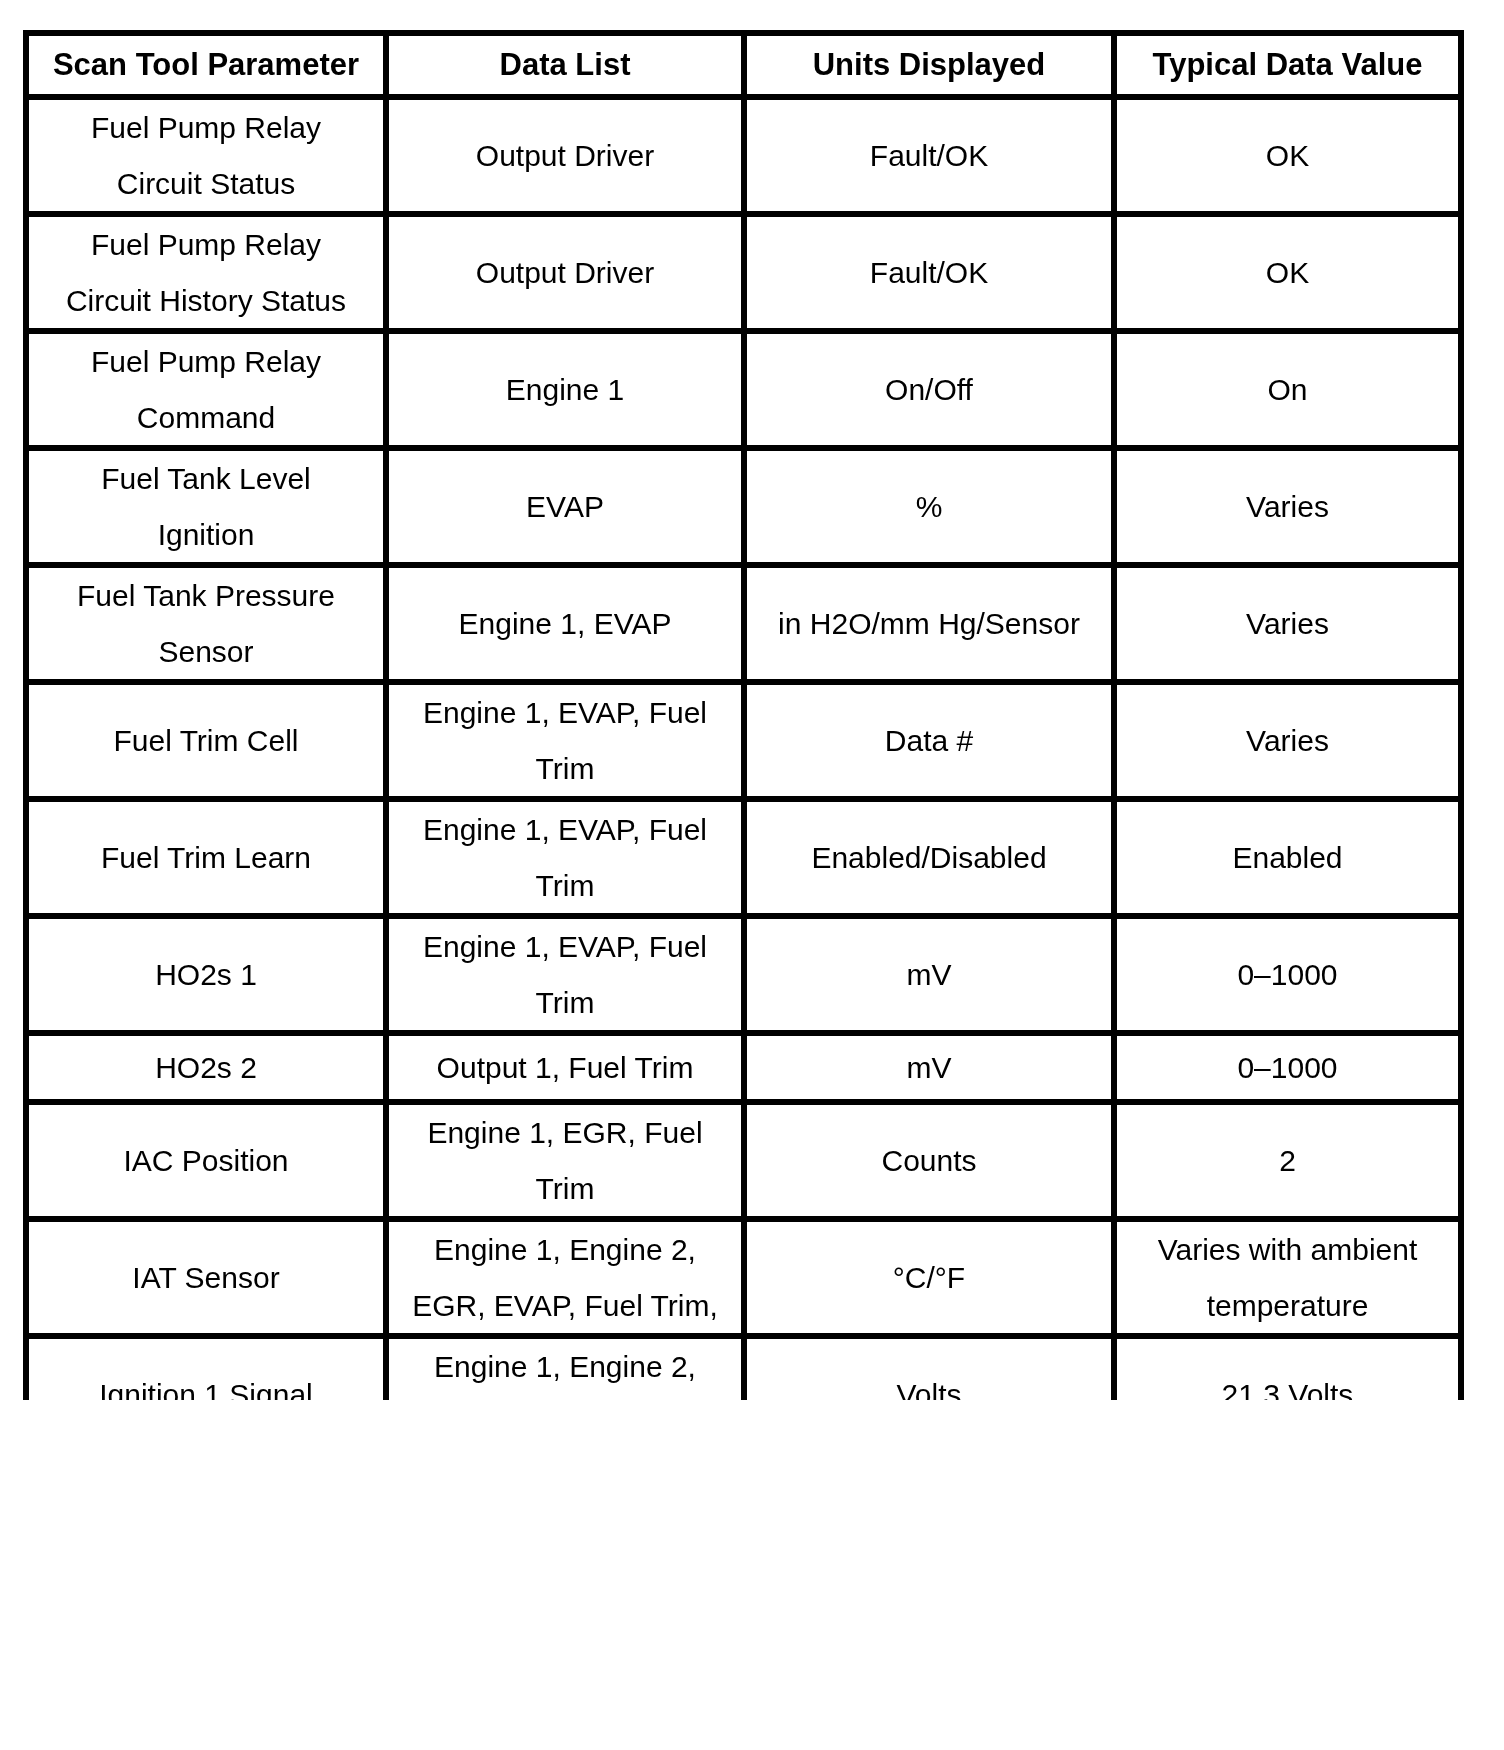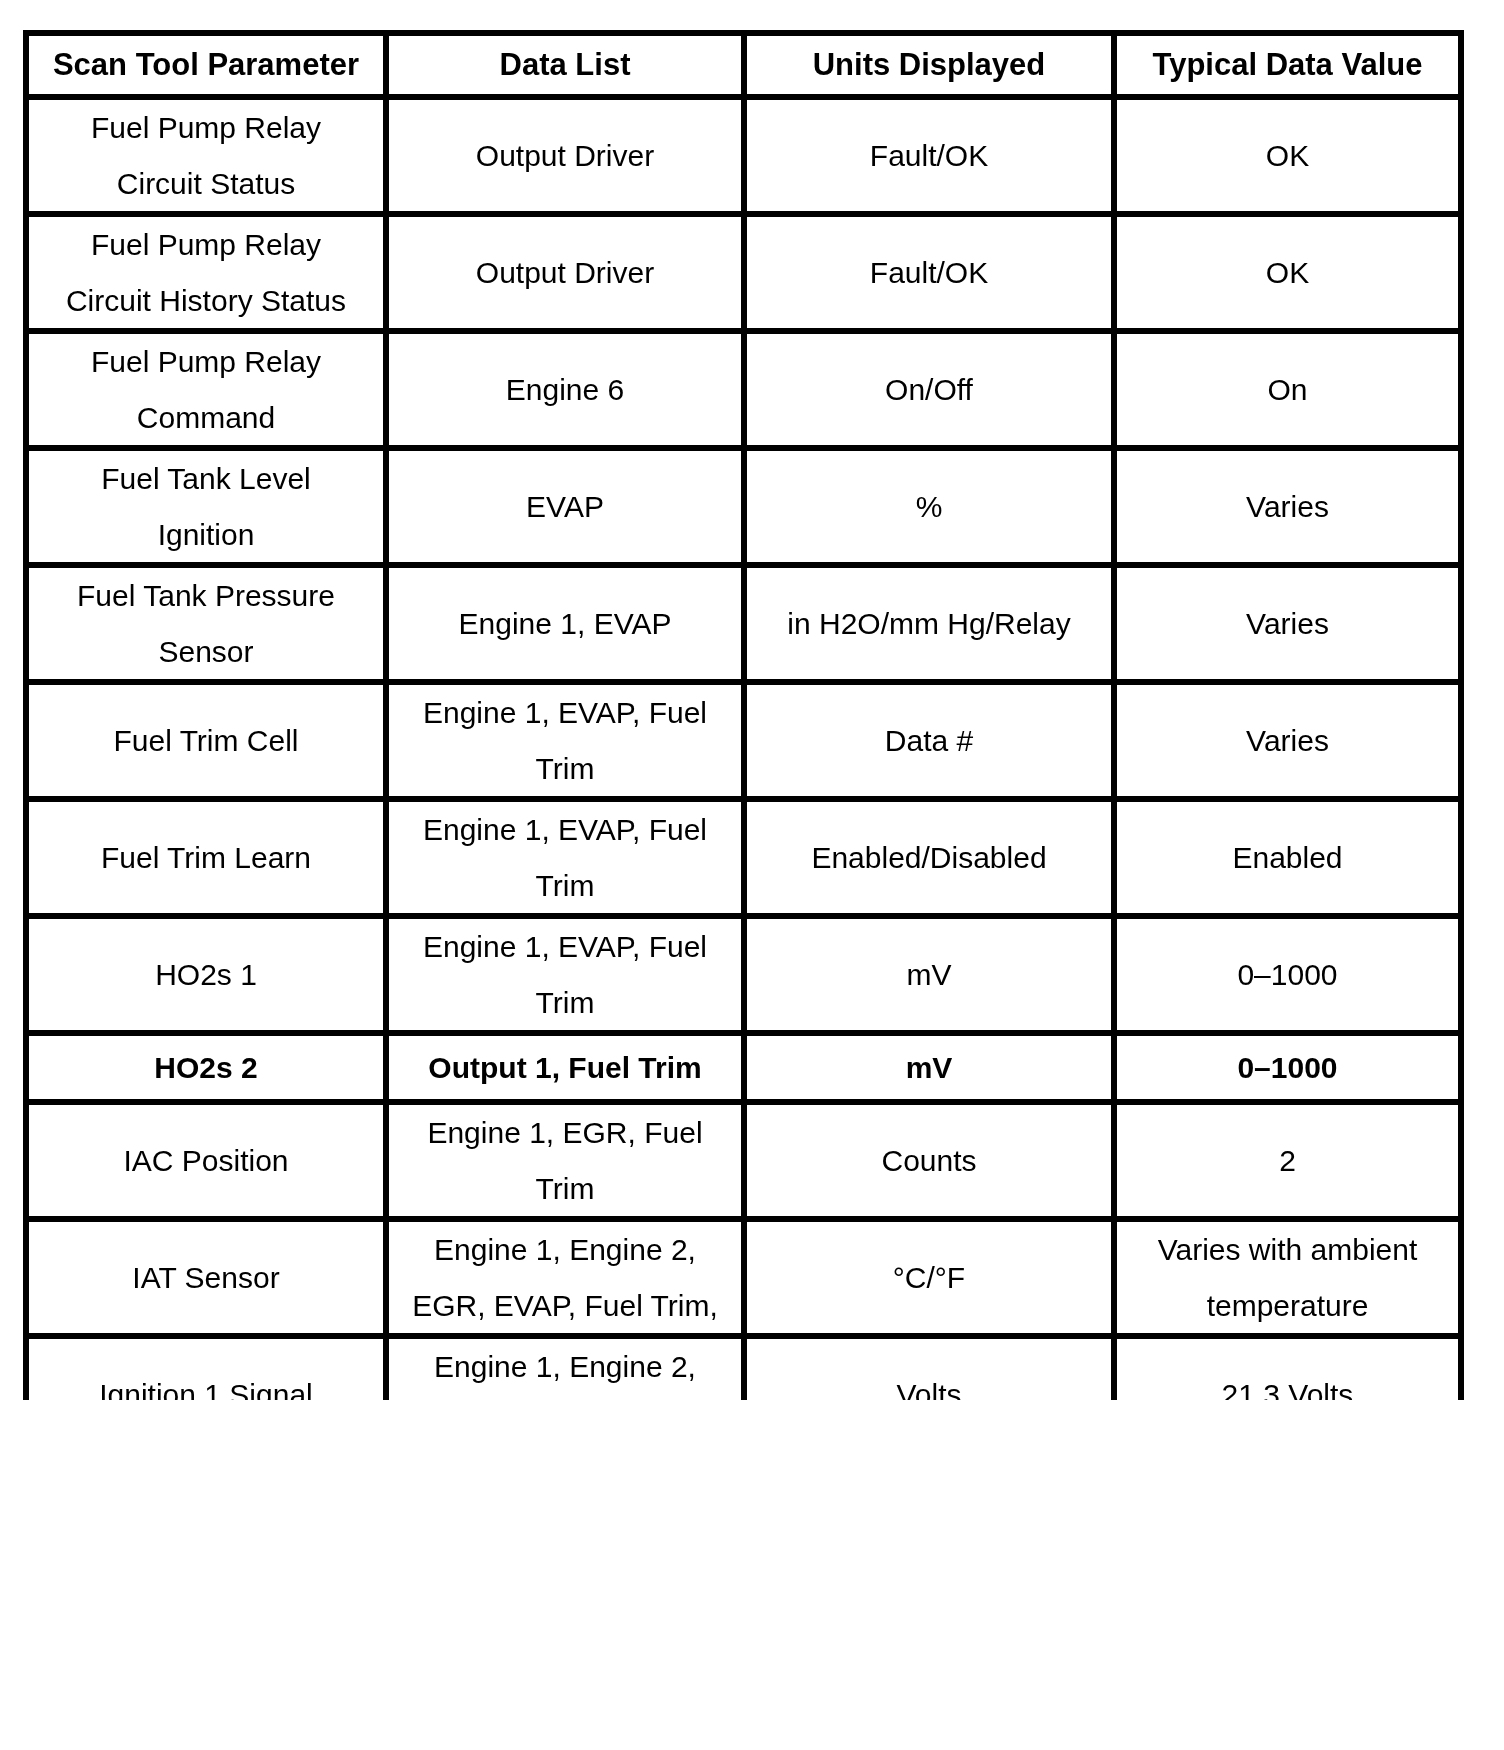--- a/index.html
+++ b/index.html
@@ -39,21 +39,21 @@
     font-weight: bold;
     height: 58px;
     line-height: 1.2;
   }
   table.scan-table td {
     font-size: 30px;
     font-weight: normal;
     line-height: 1.85;
   }
   tr.row-normal td { height: 106px; }
-  tr.row-short  td { height: 63px; font-weight: bold; }
+  tr.row-short  td { height: 63px; }
   col.c1 { width: 360px; }
   col.c2 { width: 358px; }
   col.c3 { width: 370px; }
   col.c4 { width: 347px; }
 </style>
 </head>
 <body>
 
 <div class="page">
   <table class="scan-table">
@@ -82,36 +82,36 @@
       <tr class="row-normal">
         <td>Fuel Pump Relay
 Circuit History Status</td>
         <td>Output Driver</td>
         <td>Fault/OK</td>
         <td>OK</td>
       </tr>
       <tr class="row-normal">
         <td>Fuel Pump Relay
 Command</td>
-        <td>Engine 6</td>
+        <td>Engine 1</td>
         <td>On/Off</td>
         <td>On</td>
       </tr>
       <tr class="row-normal">
         <td>Fuel Tank Level
 Ignition</td>
         <td>EVAP</td>
         <td>%</td>
         <td>Varies</td>
       </tr>
       <tr class="row-normal">
         <td>Fuel Tank Pressure
 Sensor</td>
         <td>Engine 1, EVAP</td>
-        <td>in H2O/mm Hg/Relay</td>
+        <td>in H2O/mm Hg/Sensor</td>
         <td>Varies</td>
       </tr>
       <tr class="row-normal">
         <td>Fuel Trim Cell</td>
         <td>Engine 1, EVAP, Fuel
 Trim</td>
         <td>Data #</td>
         <td>Varies</td>
       </tr>
       <tr class="row-normal">

